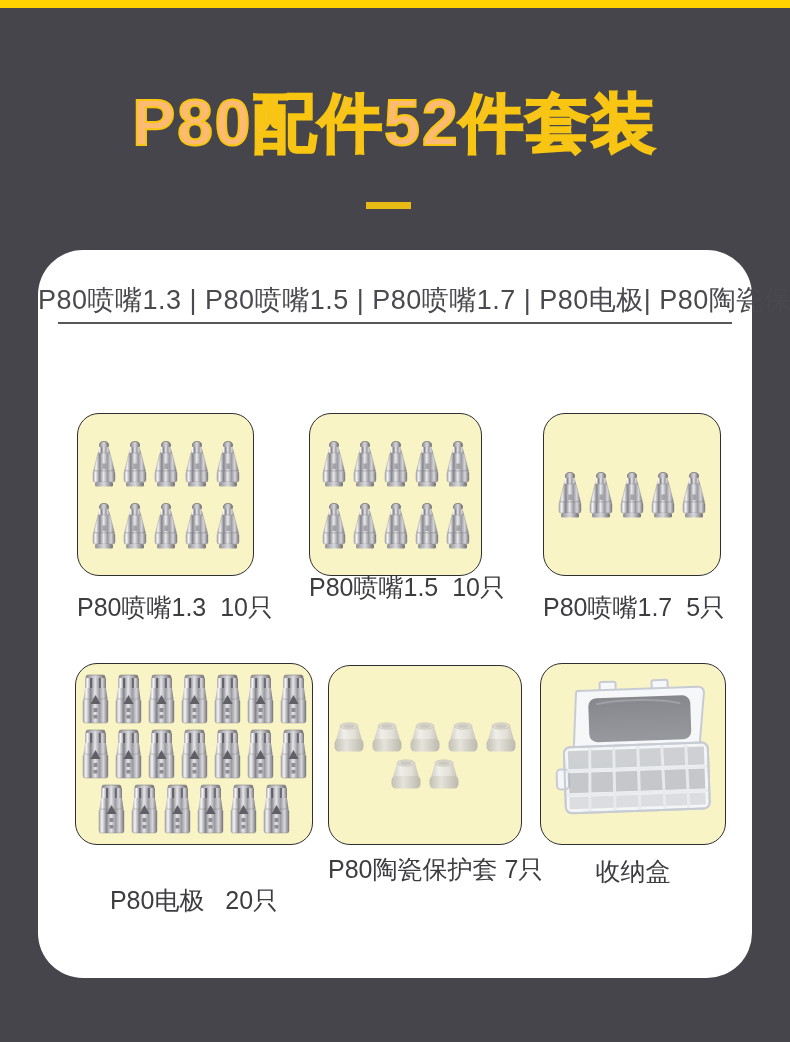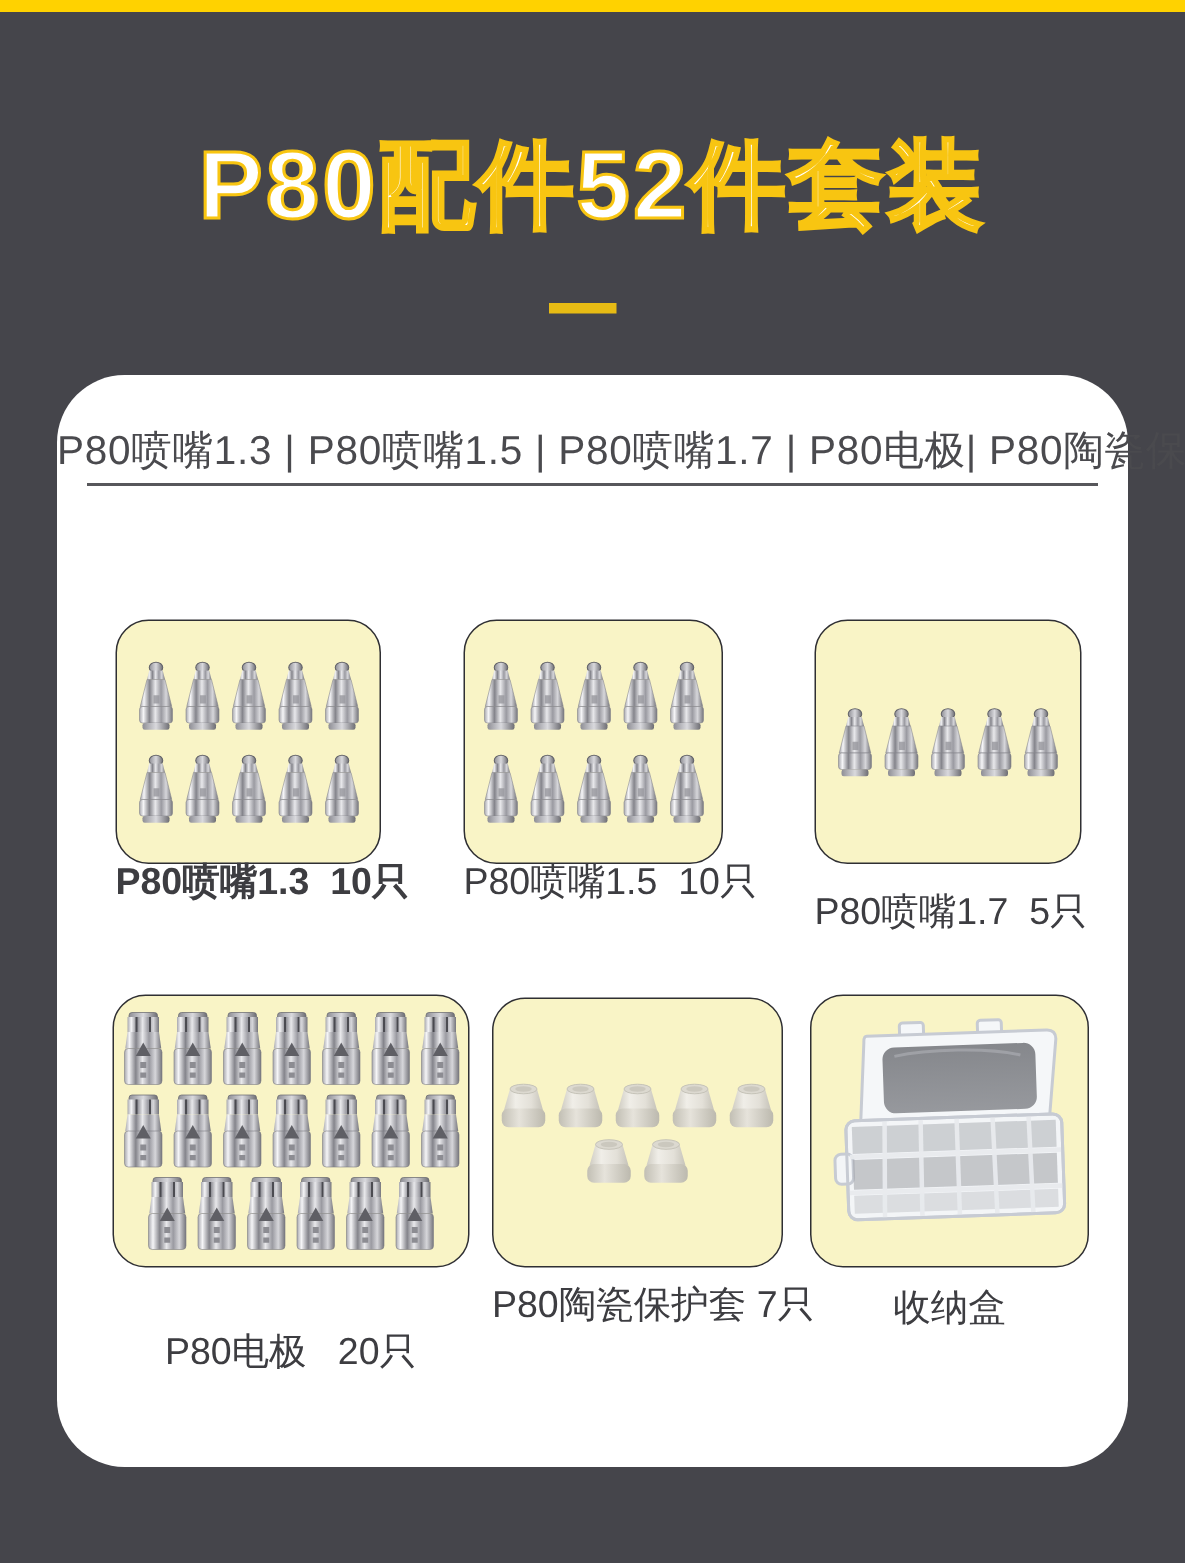--- a/index.html
+++ b/index.html
@@ -9,21 +9,21 @@
     width:790px; height:1042px;
     background:#45454B;
     overflow:hidden;
     font-family:"Liberation Sans","DejaVu Sans",sans-serif;
   }
   .top-strip { position:absolute; left:0; top:0; width:790px; height:8px; background:#FFD200; }
   .page-title {
     position:absolute; left:0; top:80px; width:790px;
     text-align:center;
     font-size:64px; font-weight:900; letter-spacing:2px;
-    color:#ffffff;
+    color:#fdba74;
     -webkit-text-stroke:2px #F8C511;
     white-space:nowrap;
   }
   .accent-dash { position:absolute; left:366px; top:202px; width:45px; height:7px; background:#E7BB14; }
 
   .content-card {
     position:absolute; left:38px; top:250px; width:714px; height:728px;
     background:#ffffff; border-radius:45px;
   }
   .category-header {
@@ -54,21 +54,21 @@
   .p3 .item-row { gap:2px; }
   .p4 { left:290px; top:415px; width:194px; height:180px; gap:4px; }
   .p4 .item-row { gap:2px; }
   .p5 { left:502px; top:413px; width:186px; height:182px; }
 
   .panel-label {
     position:absolute;
     text-align:center; font-size:25px; color:#3D3D41;
     white-space:pre;
   }
-  .l0 { left:39px;  top:321px; width:177px;font-weight:bold; }
+  .l0 { left:39px;  top:341px; width:177px; }
   .l1 { left:271px; top:321px; width:173px; }
   .l2 { left:505px; top:341px; width:178px;text-align:center; }
   .l3 { left:37px;  top:634px; width:238px; }
   .l4 { left:290px; top:603px; width:194px; }
   .l5 { left:502px; top:605px; width:186px; }
 
   .defs-holder { position:absolute; width:0; height:0; overflow:hidden; }
 </style>
 </head>
 <body>

